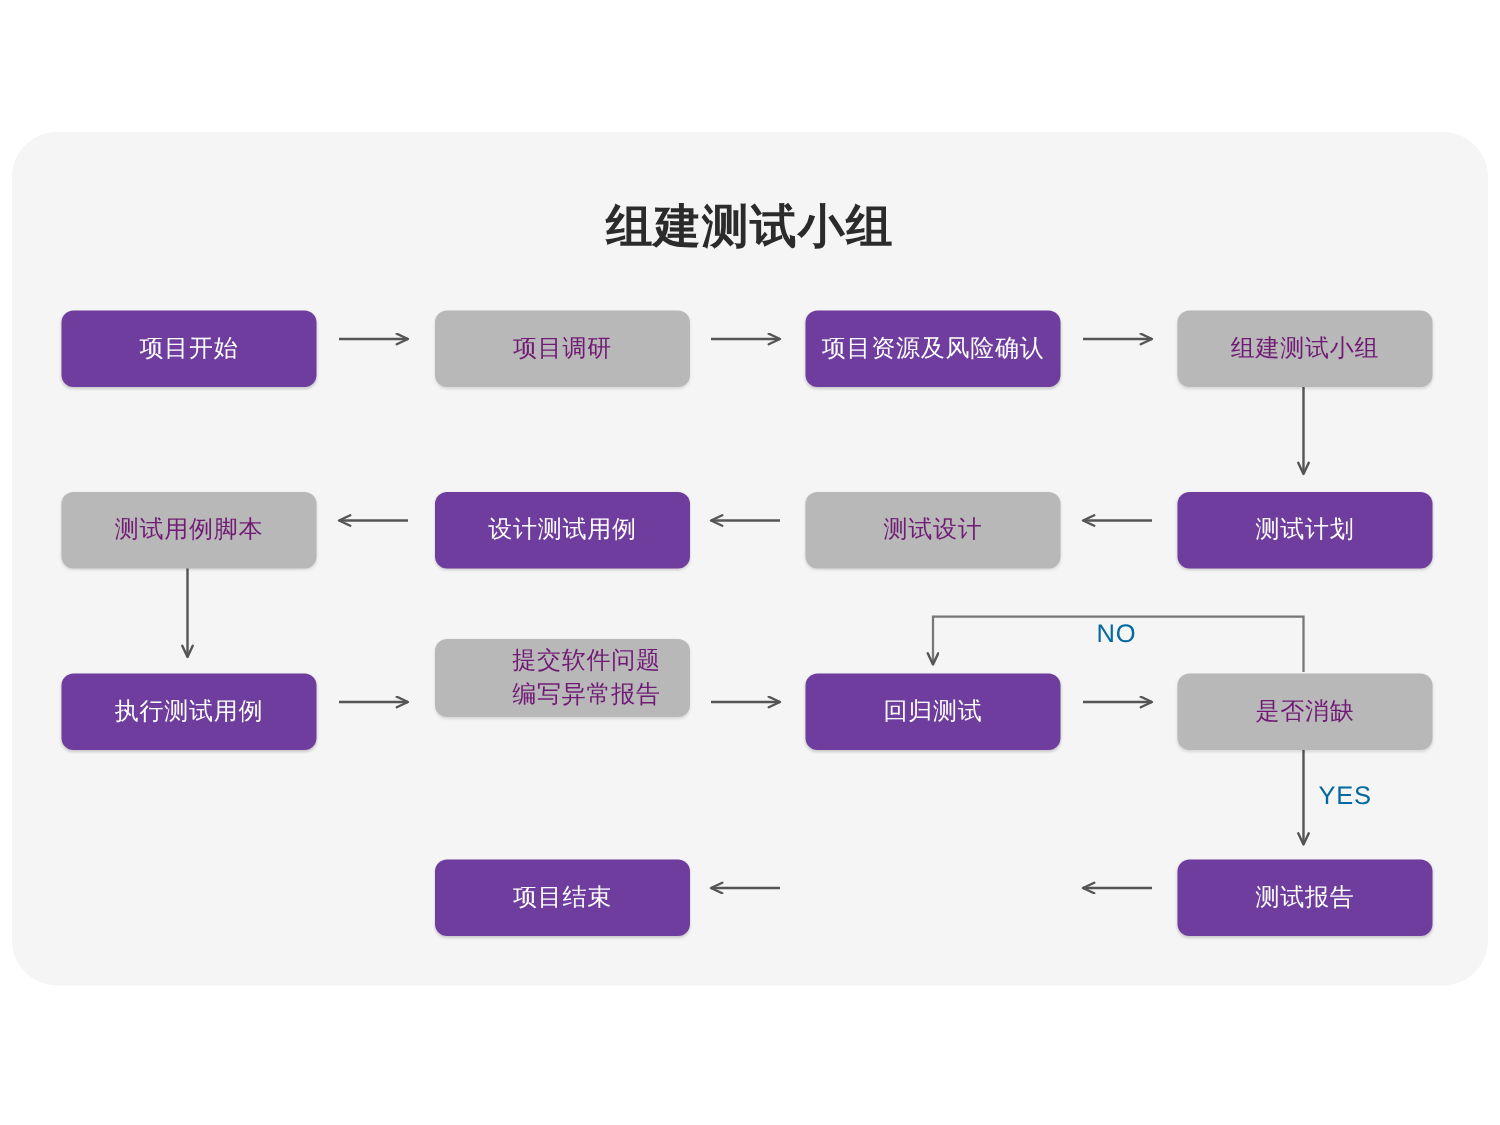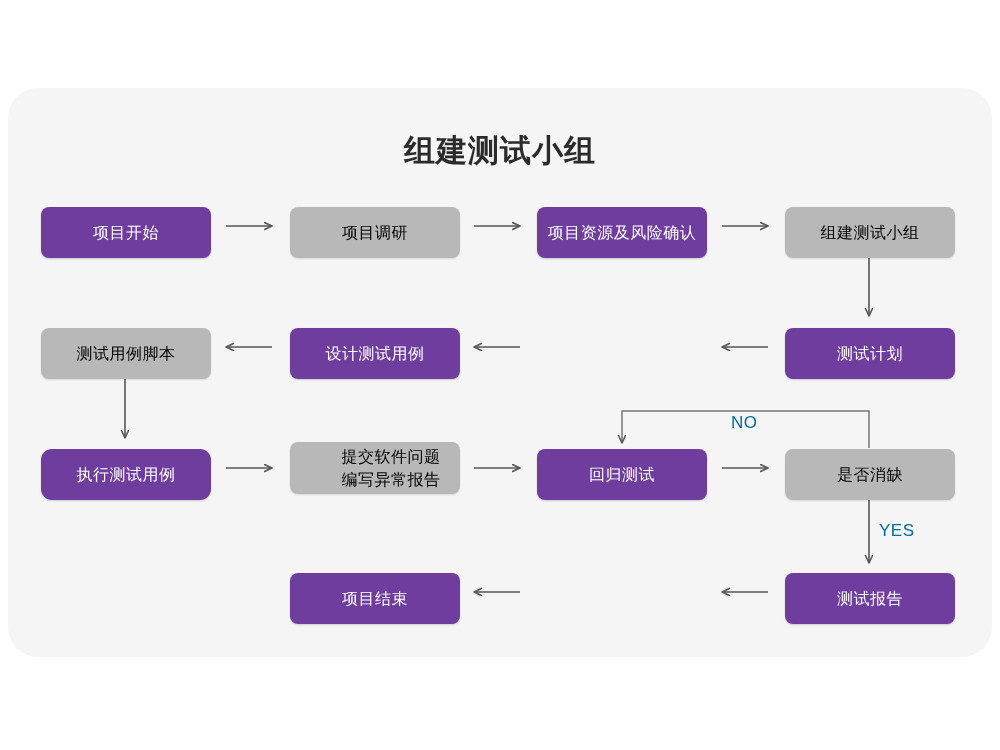--- a/index.html
+++ b/index.html
@@ -63,21 +63,21 @@
   }
 
   .node.purple {
     background: #6f3d9e;
     color: #ffffff;
     box-shadow: 0 1px 2px rgba(0,0,0,0.18);
   }
 
   .node.gray {
     background: #b8b8b8;
-    color: #000000;
+    color: #701a75;
     box-shadow: 0 1px 2px rgba(0,0,0,0.12);
   }
 
   .arrow-svg {
     position: absolute;
     left: 0;
     top: 0;
     width: 1000px;
     height: 750px;
     pointer-events: none;
@@ -163,24 +163,25 @@
   <div class="edge-label" style="left:731px; top:413px;">NO</div>
   <div class="edge-label" style="left:879px; top:521px;">YES</div>
 
   <div class="node purple" style="left:41px; top:207px;">项目开始</div>
   <div class="node gray" style="left:290px; top:207px;">项目调研</div>
   <div class="node purple" style="left:537px; top:207px;">项目资源及风险确认</div>
   <div class="node gray" style="left:785px; top:207px;">组建测试小组</div>
 
   <div class="node gray" style="left:41px; top:328px;">测试用例脚本</div>
   <div class="node purple" style="left:290px; top:328px;">设计测试用例</div>
+  <div class="node gray" style="left:537px; top:328px;">测试设计</div>
   <div class="node purple" style="left:785px; top:328px;">测试计划</div>
 
-  <div class="node purple" style="left:41px; top:449px;border-radius:11px;">执行测试用例</div>
-  <div class="node gray tall" style="left:290px; top:442px;padding-left:32px;">提交软件问题
+  <div class="node purple" style="left:41px; top:449px;">执行测试用例</div>
+  <div class="node gray tall" style="left:290px; top:426px;padding-left:32px;">提交软件问题
 编写异常报告</div>
   <div class="node purple" style="left:537px; top:449px;">回归测试</div>
   <div class="node gray" style="left:785px; top:449px;">是否消缺</div>
 
   <div class="node purple" style="left:290px; top:573px;">项目结束</div>
   <div class="node purple" style="left:785px; top:573px;">测试报告</div>
 
 </div>
 
 </body></html>

